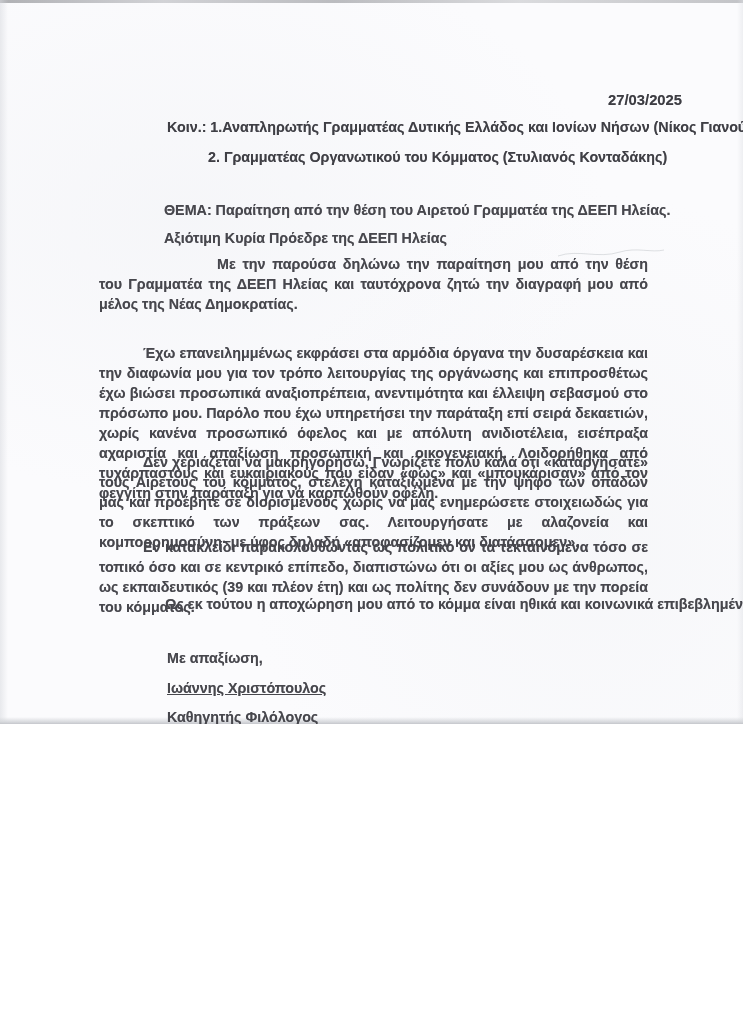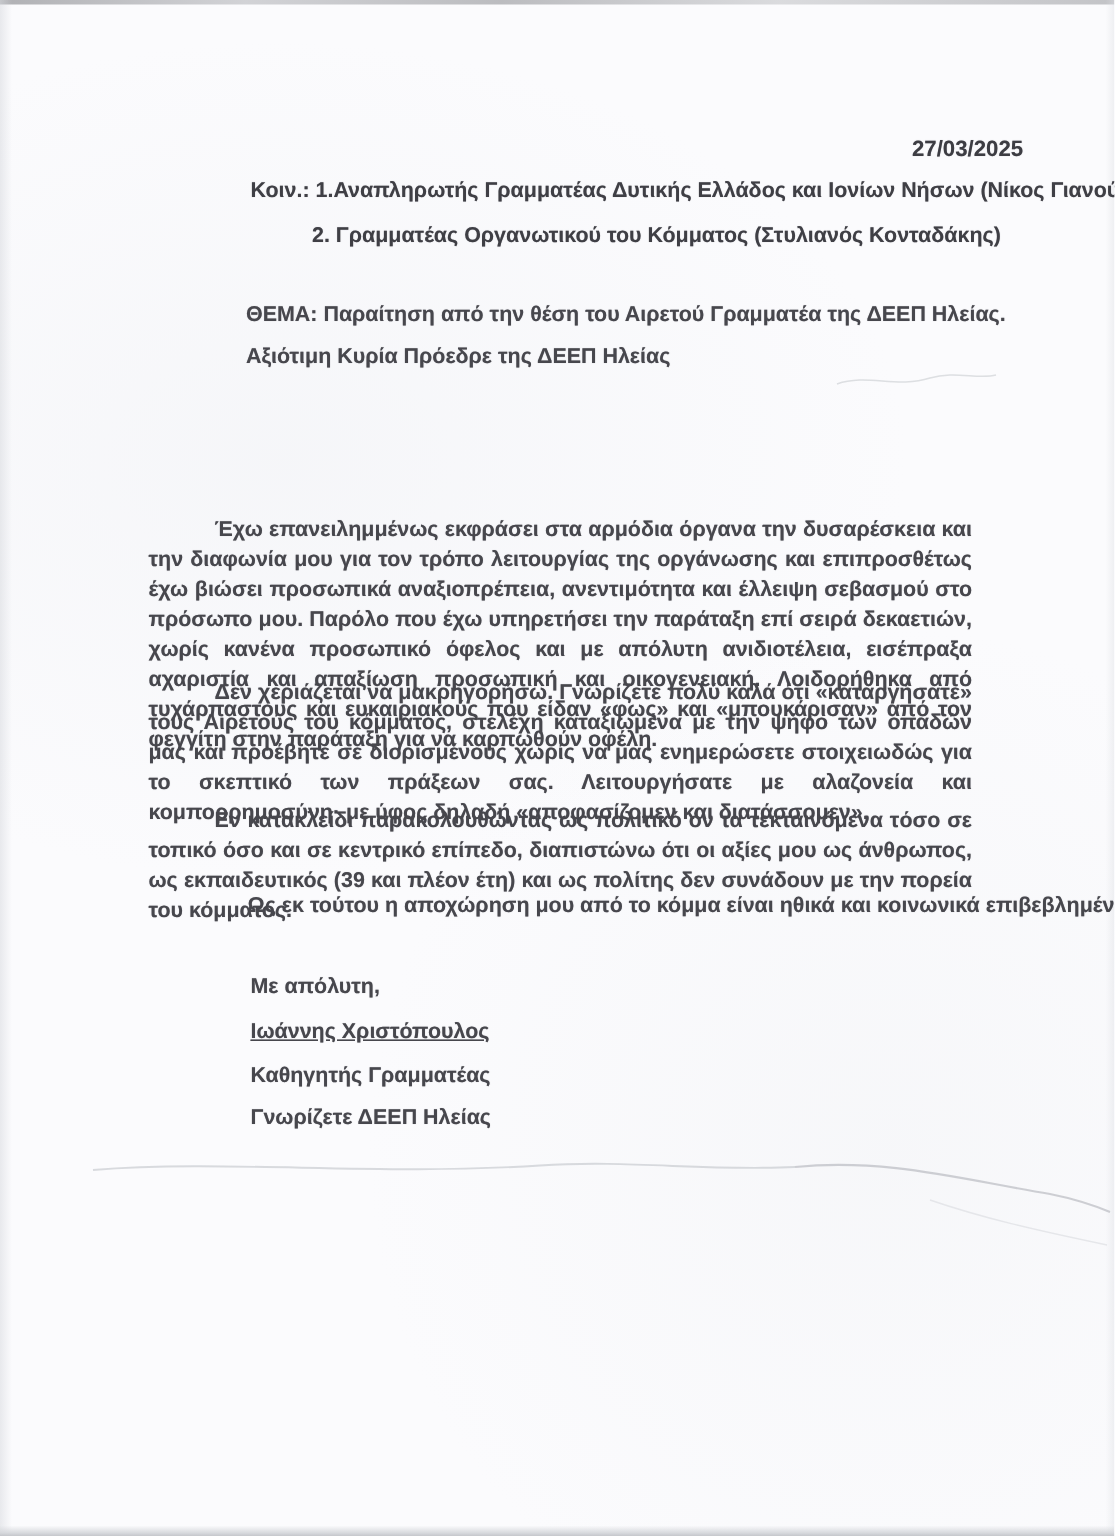--- a/index.html
+++ b/index.html
@@ -3,21 +3,21 @@
 <meta charset="utf-8">
 <style>
   html, body {
     margin: 0;
     padding: 0;
     background: #ffffff;
   }
   .page {
     position: relative;
     width: 743px;
-    height: 1024px;
+    height: 724px;
     overflow: hidden;
     background:
       radial-gradient(ellipse 600px 400px at 25% 30%, rgba(235,237,241,0.35), transparent 70%),
       radial-gradient(ellipse 500px 500px at 80% 75%, rgba(236,238,241,0.30), transparent 70%),
       #fbfbfd;
     font-family: "Liberation Sans", sans-serif;
   }
 
   
   .scan-edge-top {
@@ -95,25 +95,26 @@
   <div class="letter">
 
     <div class="line date">27/03/2025</div>
 
     <div class="line cc1">Κοιν.: 1.Αναπληρωτής Γραμματέας Δυτικής Ελλάδος και Ιονίων Νήσων (Νίκος Γιανούρης)</div>
     <div class="line cc2">2. Γραμματέας Οργανωτικού του Κόμματος (Στυλιανός Κονταδάκης)</div>
 
     <div class="line salutation">Αξιότιμη Κυρία Πρόεδρε της  ΔΕΕΠ Ηλείας</div>
     <div class="line subject">ΘΕΜΑ: Παραίτηση από την θέση του Αιρετού Γραμματέα της ΔΕΕΠ Ηλείας.</div>
 
+    <p class="para p1">Με την παρούσα δηλώνω την παραίτηση μου από την θέση του Γραμματέα της ΔΕΕΠ Ηλείας και ταυτόχρονα ζητώ την διαγραφή μου από μέλος της Νέας Δημοκρατίας.</p>
     <p class="para p2">Έχω επανειλημμένως εκφράσει στα αρμόδια όργανα την δυσαρέσκεια και την διαφωνία μου για τον τρόπο λειτουργίας της οργάνωσης και επιπροσθέτως έχω βιώσει προσωπικά αναξιοπρέπεια, ανεντιμότητα και έλλειψη σεβασμού στο πρόσωπο μου. Παρόλο που έχω υπηρετήσει την παράταξη επί σειρά δεκαετιών, χωρίς κανένα προσωπικό όφελος και με απόλυτη ανιδιοτέλεια, εισέπραξα αχαριστία και απαξίωση προσωπική και οικογενειακή. Λοιδορήθηκα από τυχάρπαστους και ευκαιριακούς που είδαν «φως» και «μπουκάρισαν» από τον φεγγίτη στην παράταξη για να καρπωθούν οφέλη.</p>
     <p class="para p3">Δεν χεριάζεται να μακρηγορήσω. Γνωρίζετε πολύ καλά ότι «καταργήσατε» τους Αιρετούς του κόμματος, στελέχη καταξιωμένα με την ψήφο των οπαδών μας  και προέβητε σε διορισμένους χωρίς να μας ενημερώσετε στοιχειωδώς για το σκεπτικό των πράξεων σας. Λειτουργήσατε με αλαζονεία και κομπορρημοσύνη·  με ύφος δηλαδή «αποφασίζομεν και διατάσσομεν».</p>
     <p class="para p4">Εν  κατακλείδι παρακολουθώντας ως πολιτικό όν τα τεκταινόμενα  τόσο σε τοπικό όσο και σε κεντρικό επίπεδο, διαπιστώνω ότι οι αξίες μου ως άνθρωπος, ως εκπαιδευτικός (39 και πλέον έτη) και ως πολίτης δεν συνάδουν με την πορεία του κόμματος.</p>
 
     <div class="line p5">Ως εκ τούτου η αποχώρηση μου από το κόμμα είναι  ηθικά και κοινωνικά επιβεβλημένη.</div>
 
-    <div class="line closing">Με απόλυτη,</div>
+    <div class="line closing">Με απαξίωση,</div>
     <div class="line sig1">Ιωάννης Χριστόπουλος</div>
-    <div class="line sig2">Καθηγητής Γραμματέας</div>
+    <div class="line sig2">Καθηγητής Φιλόλογος</div>
     <div class="line sig3">Γνωρίζετε ΔΕΕΠ Ηλείας</div>
 
   </div>
 </div>
 
 </body></html>

